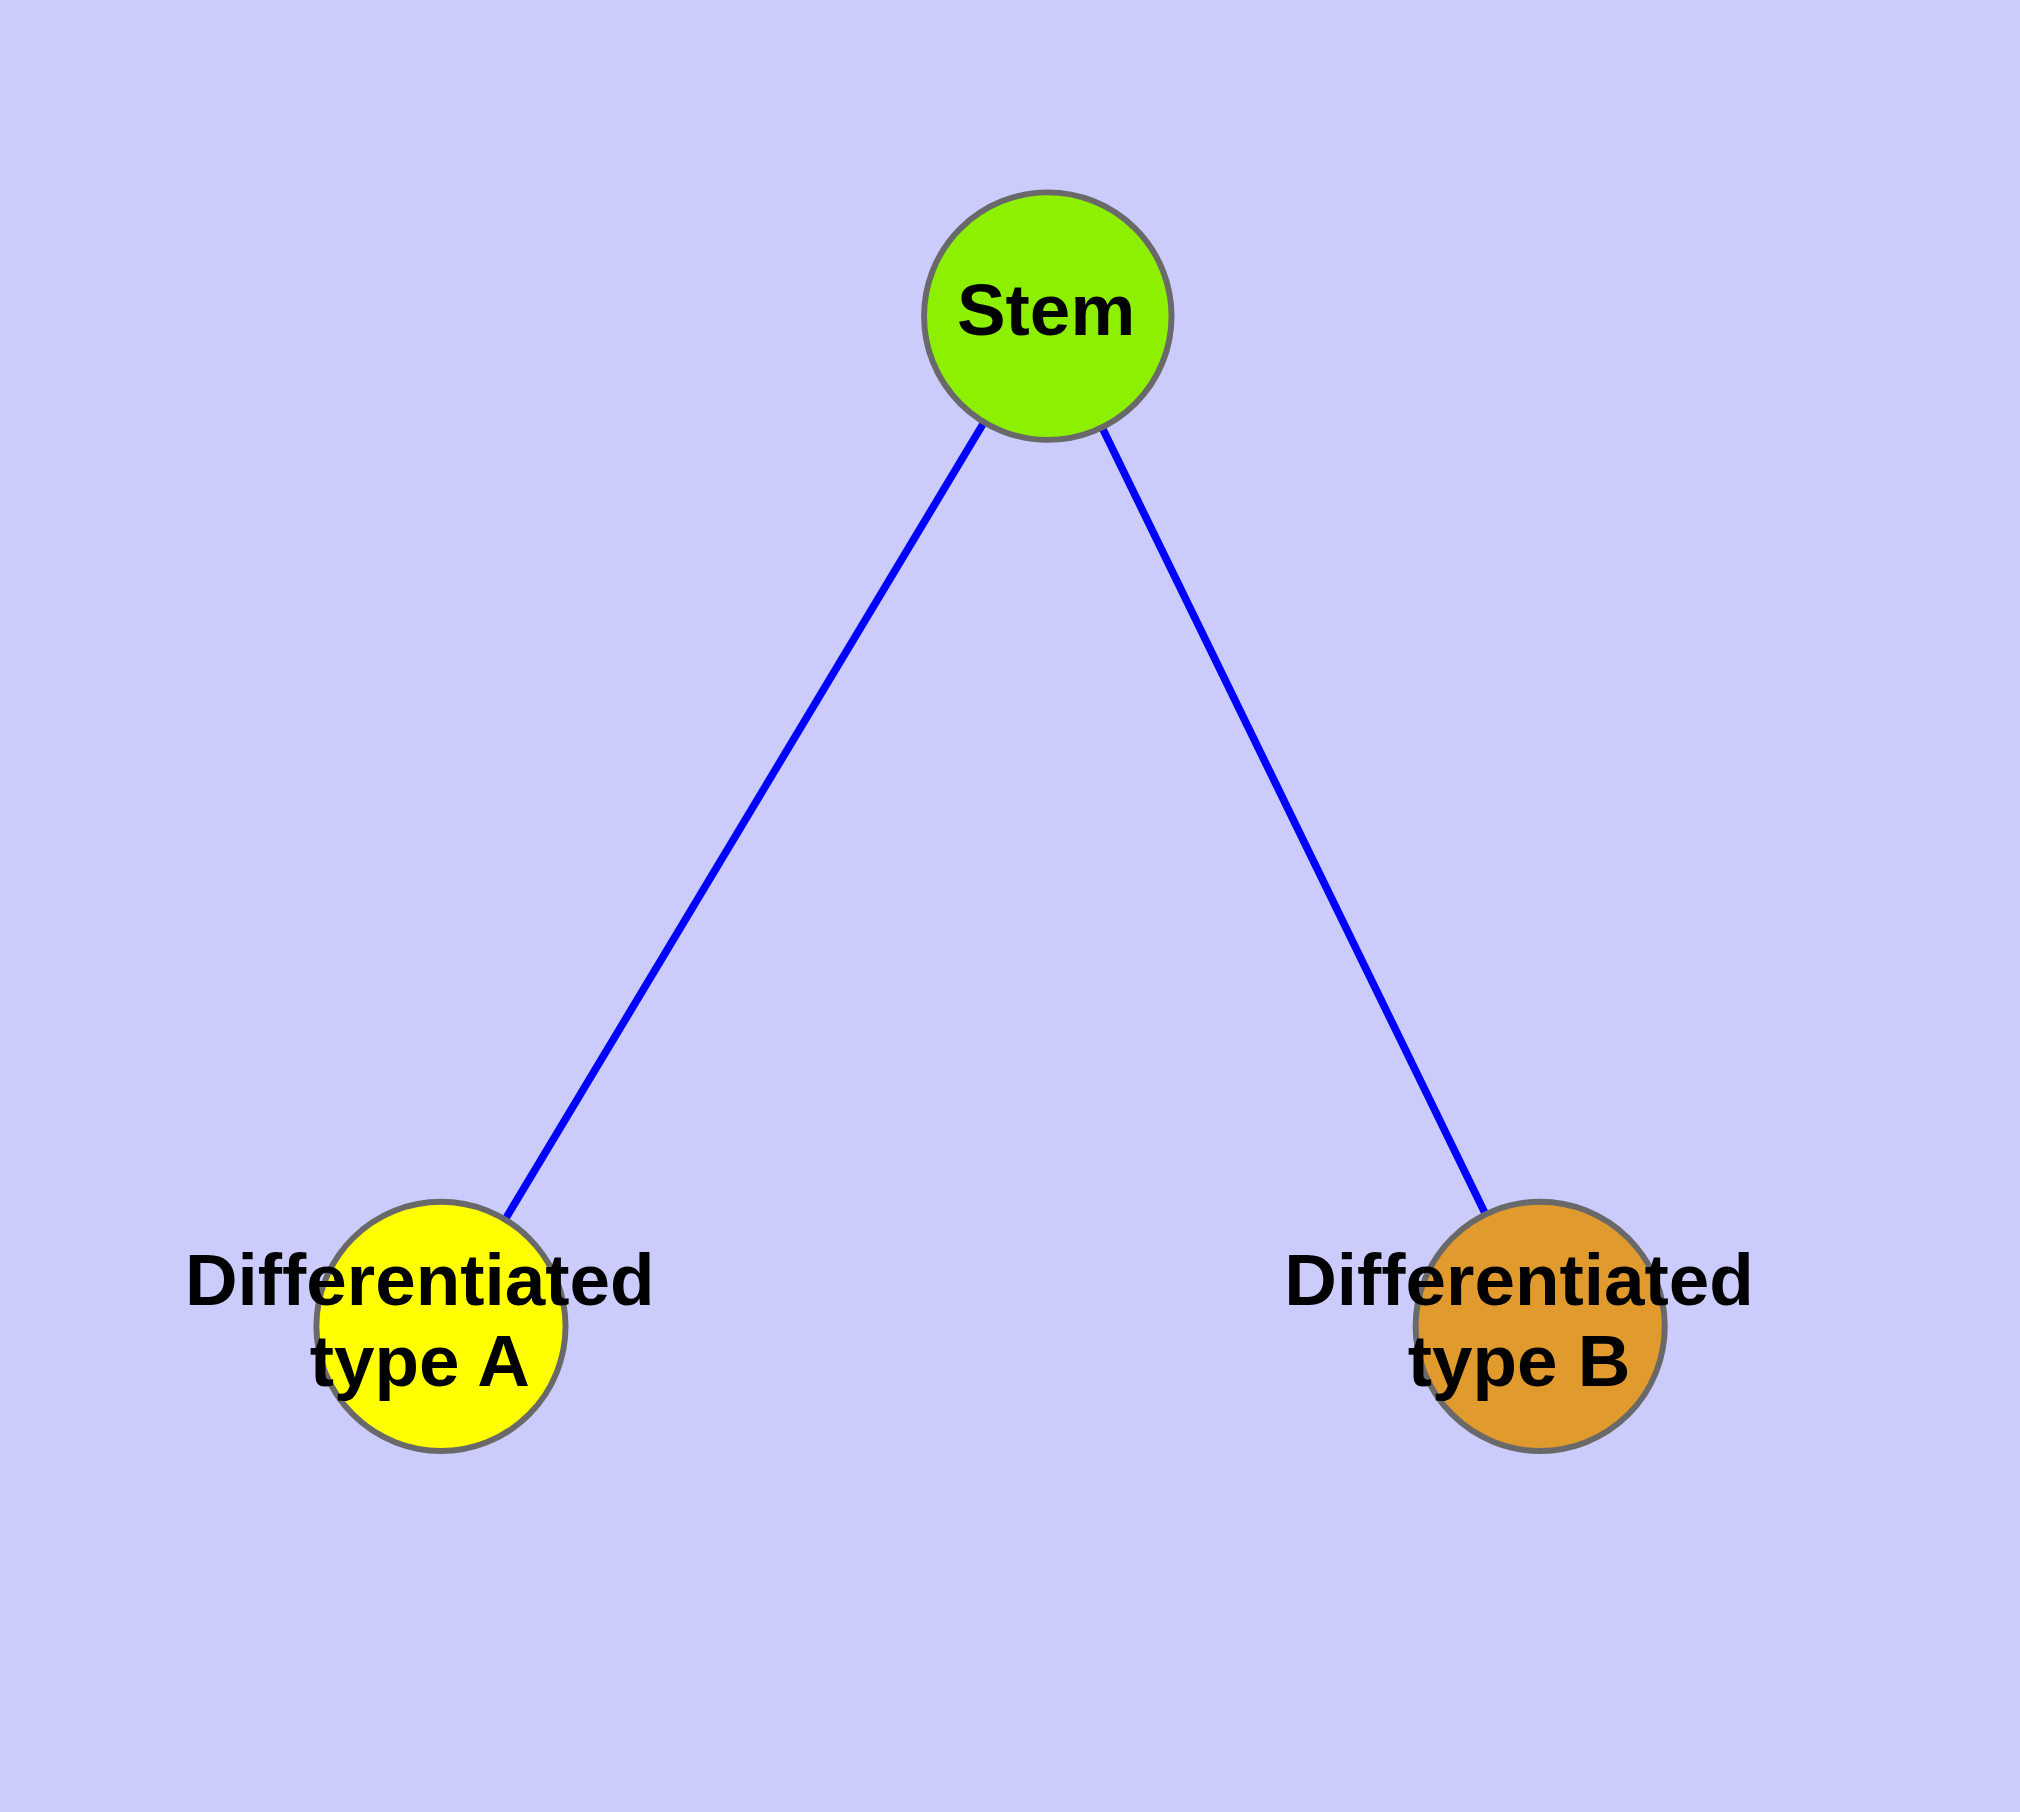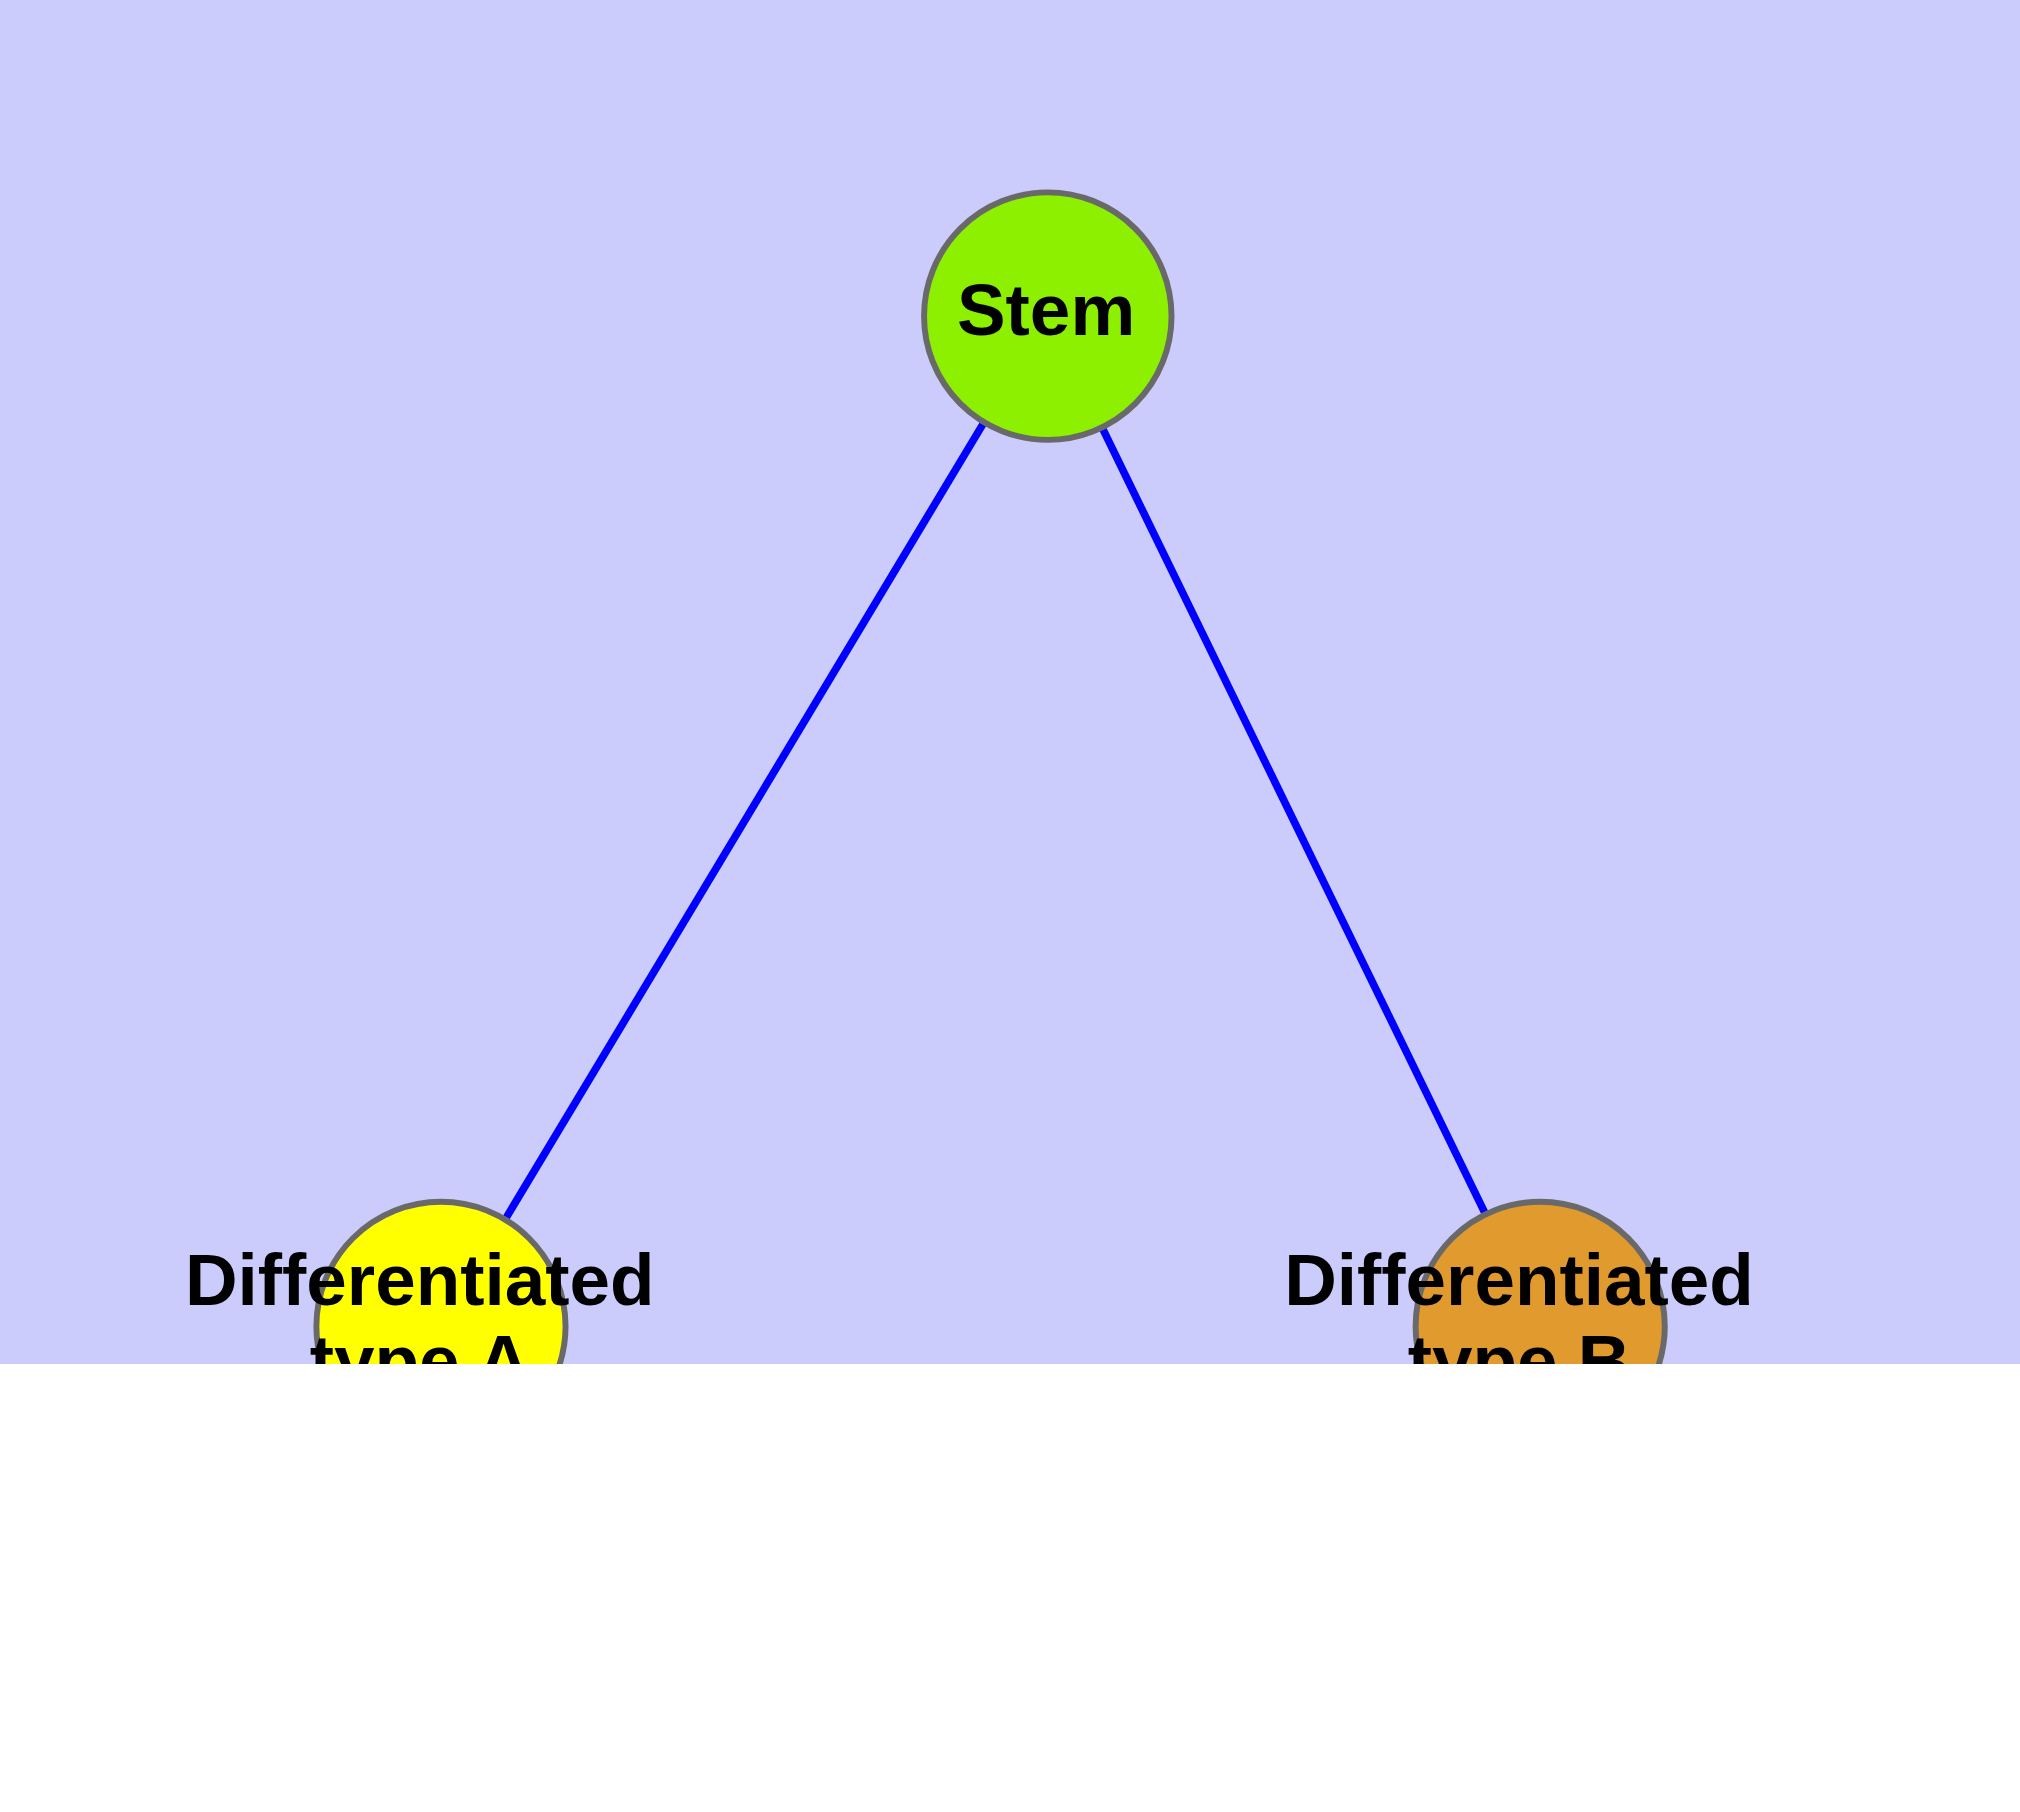--- a/index.html
+++ b/index.html
@@ -27,21 +27,21 @@
     font-weight: bold;
     fill: #000000;
     text-anchor: middle;
     dominant-baseline: middle;
     paint-order: normal;
   }
 </style>
 </head>
 <body>
 
-<div id="canvas" style="background: rgb(204, 204, 252); width: 2021px; height: 1364px;">
+<div id="canvas" style="background: rgb(204, 204, 252); width: 2021px; height: 1812px;">
   <svg id="graph-svg" viewBox="0 0 2384 2138" xmlns="http://www.w3.org/2000/svg">
     <rect id="bg-rect" x="0" y="0" width="2384" height="2138" fill="#ccccfc"></rect>
     <g id="edge-layer">
         <line x1="1159.2771094907803" y1="500.72861101534886" x2="597.2378092374694" y2="1436.4141499845482" stroke="#0000ff" stroke-width="9" stroke-linecap="butt"></line>
         <line x1="1301.283055968098" y1="506.93700983472104" x2="1751.2788027166798" y2="1430.1640840590057" stroke="#0000ff" stroke-width="9" stroke-linecap="butt"></line>
       </g>
     <g id="node-layer">
         <circle cx="1236" cy="373" r="146" fill="#8cf000" stroke="#696969" stroke-width="7"></circle>
         <circle cx="520" cy="1565" r="147" fill="#ffff00" stroke="#696969" stroke-width="7"></circle>
         <circle cx="1817" cy="1565" r="147" fill="#e09a2e" stroke="#696969" stroke-width="7"></circle>

